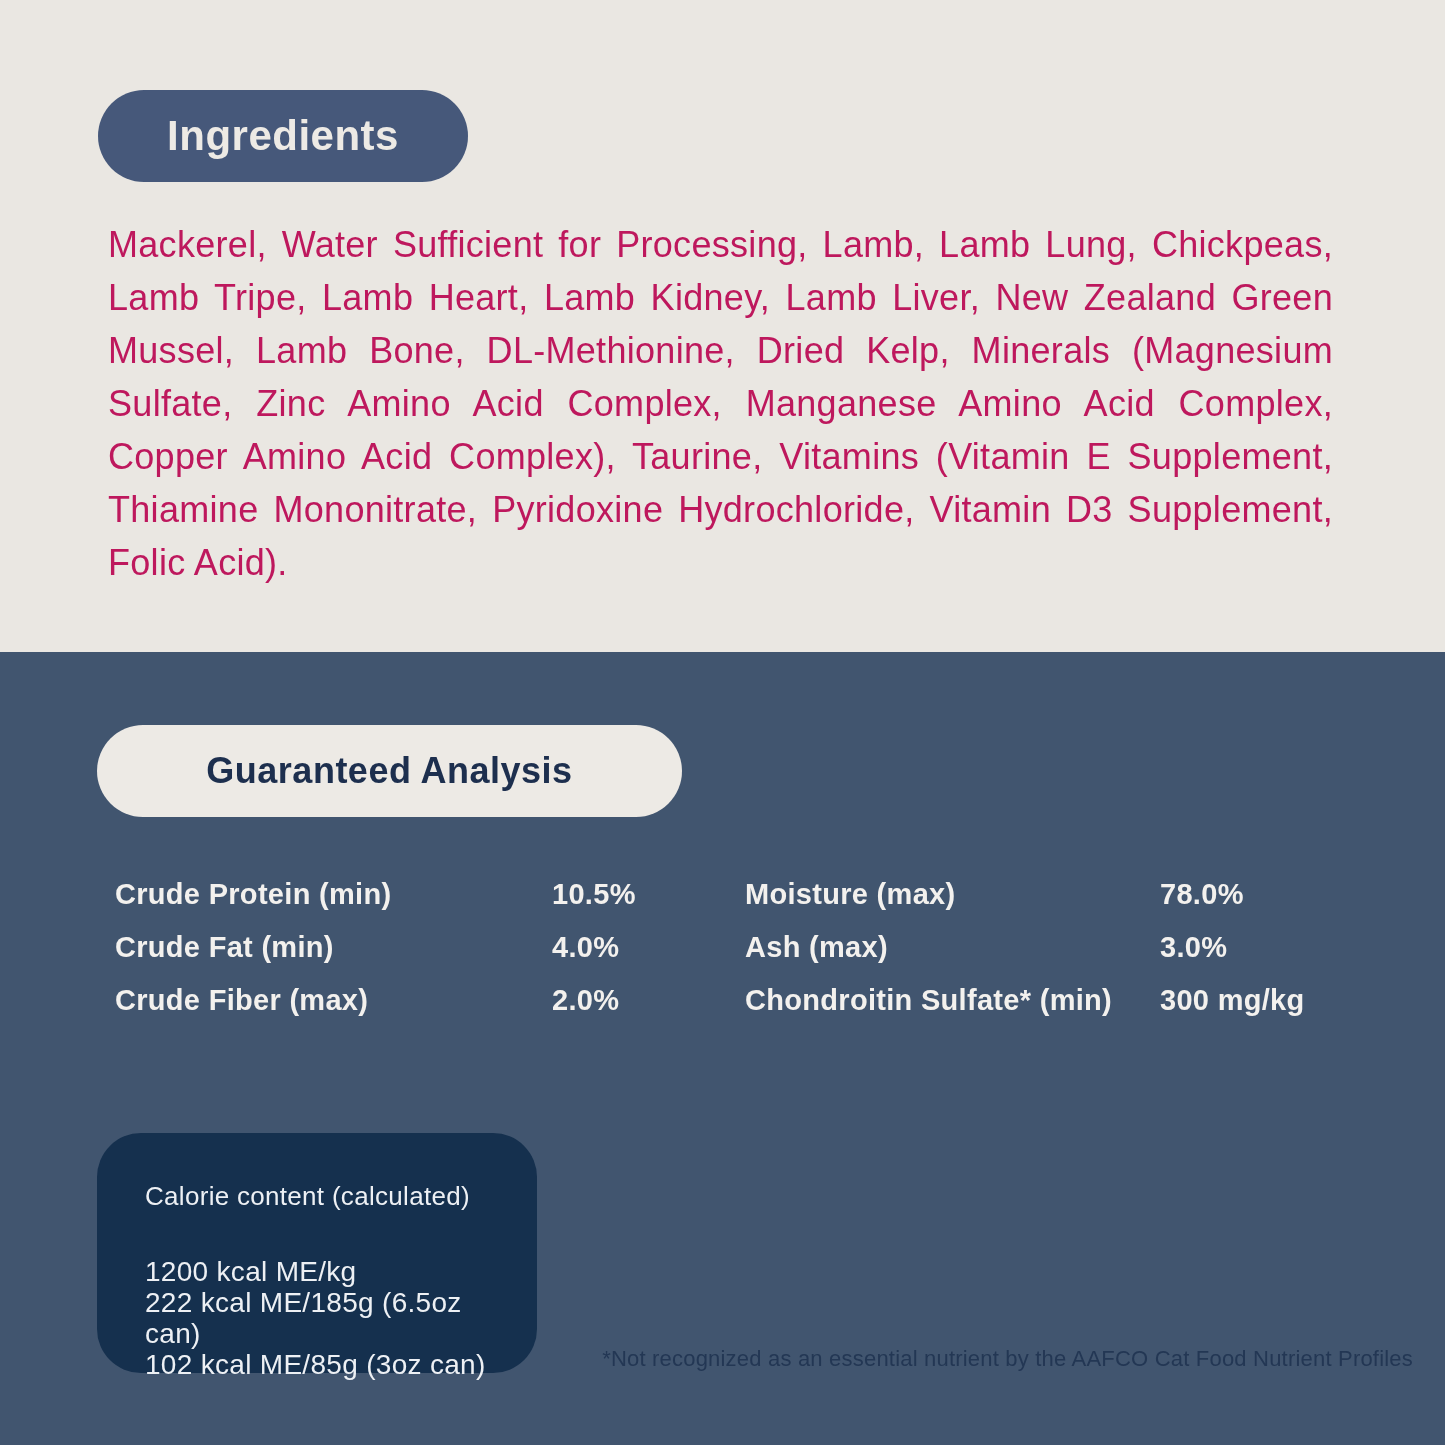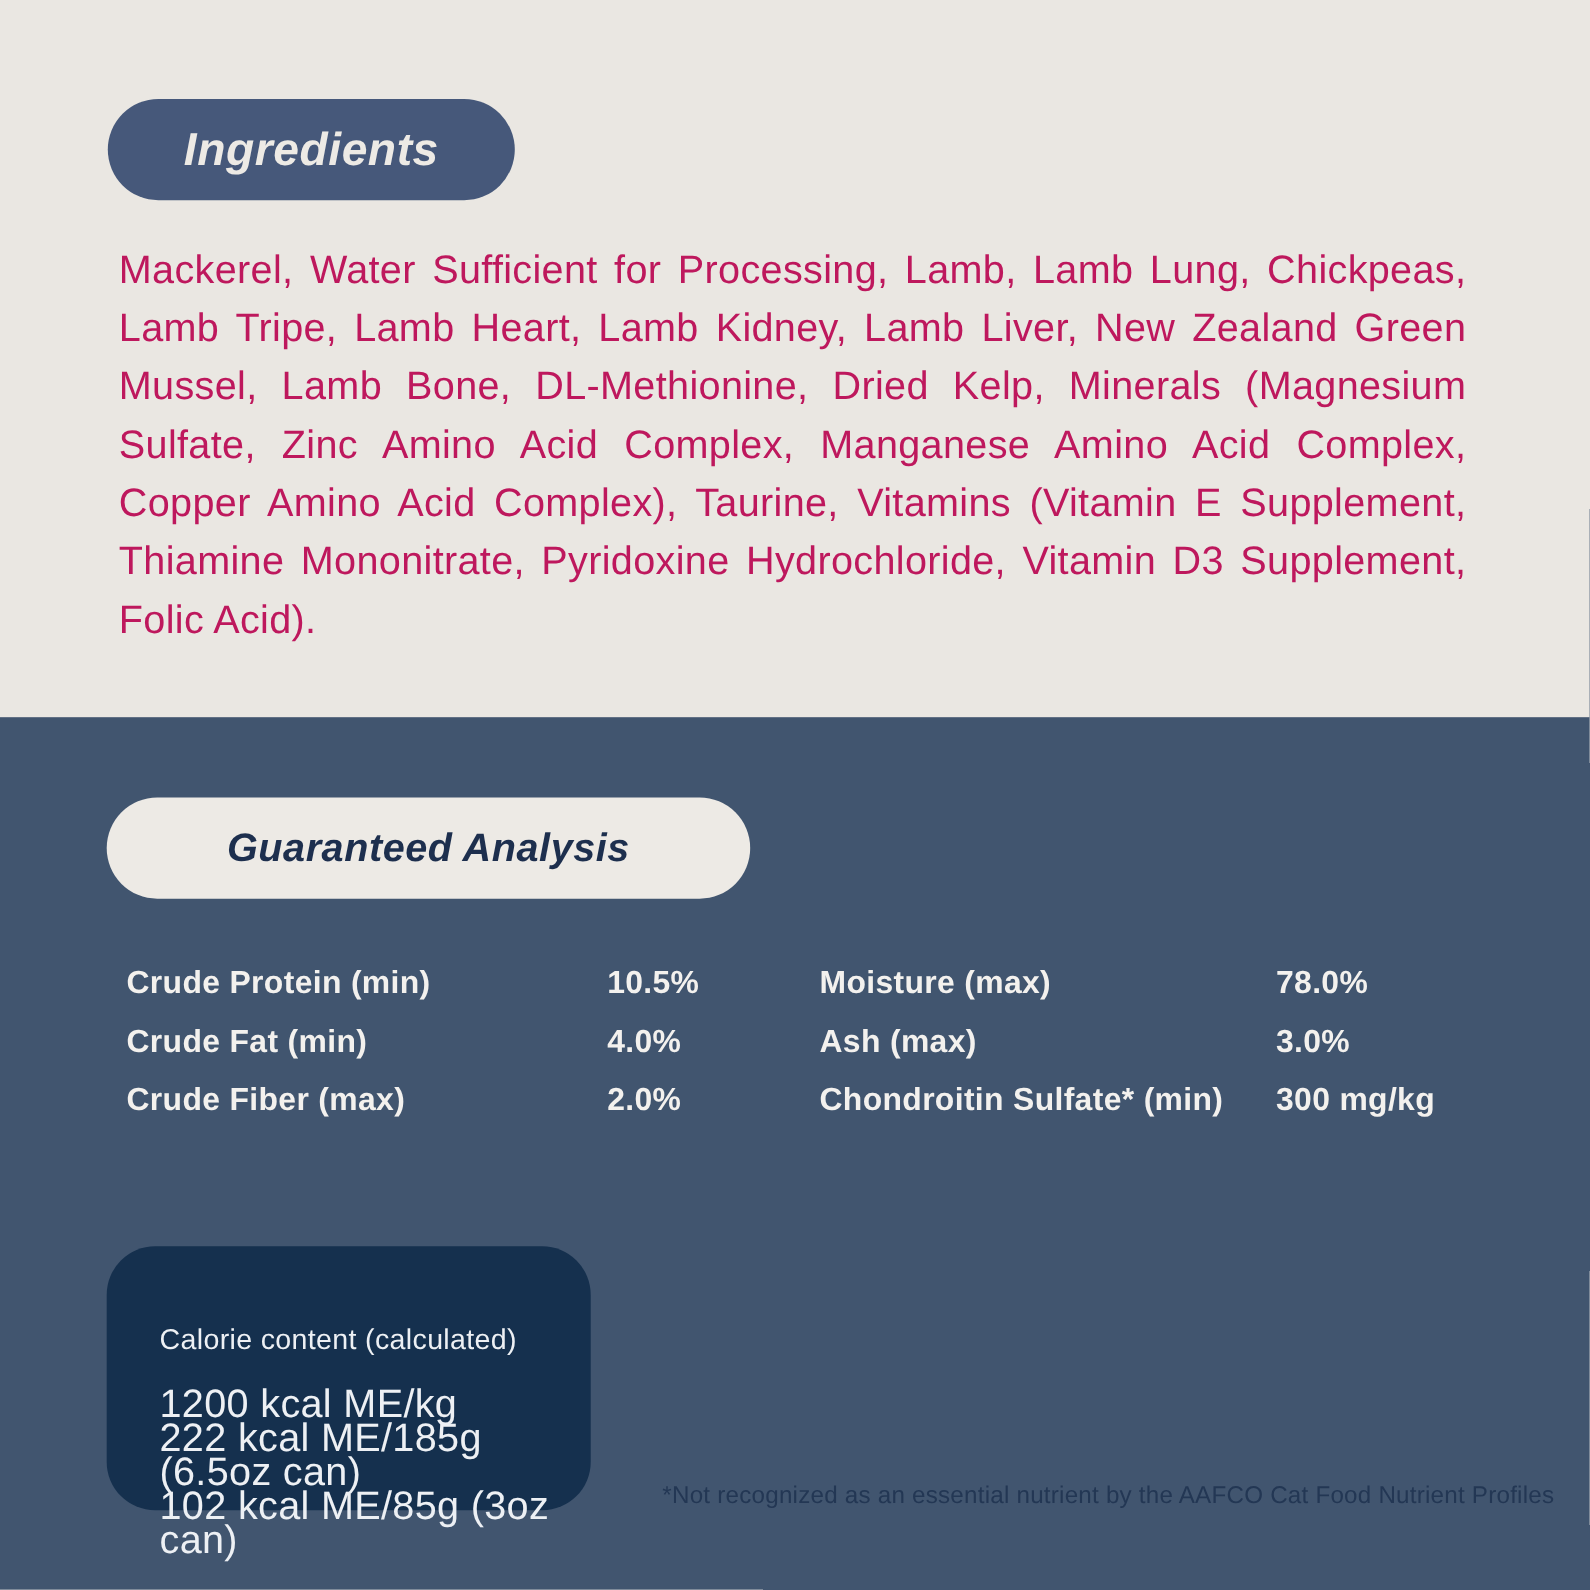--- a/index.html
+++ b/index.html
@@ -15,21 +15,20 @@
     position: absolute; left: 0; top: 0;
     width: 1445px; height: 652px;
     background: #EAE7E2;
   }
   .pill {
     position: absolute;
     display: flex; align-items: center; justify-content: center;
     font-weight: 700;
     border-radius: 999px;
     letter-spacing: 0.5px;
-    font-style: italic;
   }
   .pill-ingredients {
     left: 98px; top: 90px; width: 370px; height: 92px;
     background: #46587A; color: #EDEAE5;
     font-size: 42px;
   }
   .ingredients-text {
     position: absolute; left: 108px; top: 218px; width: 1225px;
     margin: 0;
     font-size: 36px; line-height: 53px; font-weight: 400;
@@ -61,25 +60,25 @@
     letter-spacing: 0.3px; white-space: nowrap;
   }
   .ga-col-left  .ga-label { width: 437px; }
   .ga-col-right .ga-label { width: 415px; }
 
   .calorie-box {
     position: absolute; left: 97px; top: 481px;
     width: 440px; height: 240px;
     background: #15304E; border-radius: 44px;
     box-sizing: border-box;
-    padding: 69px 26px 0 48px;
+    padding: 48px 26px 0 48px;
     color: #EDF0F4;
   }
   .calorie-title { font-size: 26px; font-weight: 400; letter-spacing: 0.3px; }
-  .calorie-lines { margin-top: 27px; font-size: 36px; line-height: 31px; letter-spacing: 0.3px; }
+  .calorie-lines { margin-top: 44px; font-size: 28px; line-height: 31px; letter-spacing: 0.3px; }
 
   .footnote {
     position: absolute; right: 32px; top: 694px;
     font-size: 22px; font-weight: 400;
     color: #233754; letter-spacing: 0.2px;
     white-space: nowrap;
   }
 </style>
 </head>
 <body>

